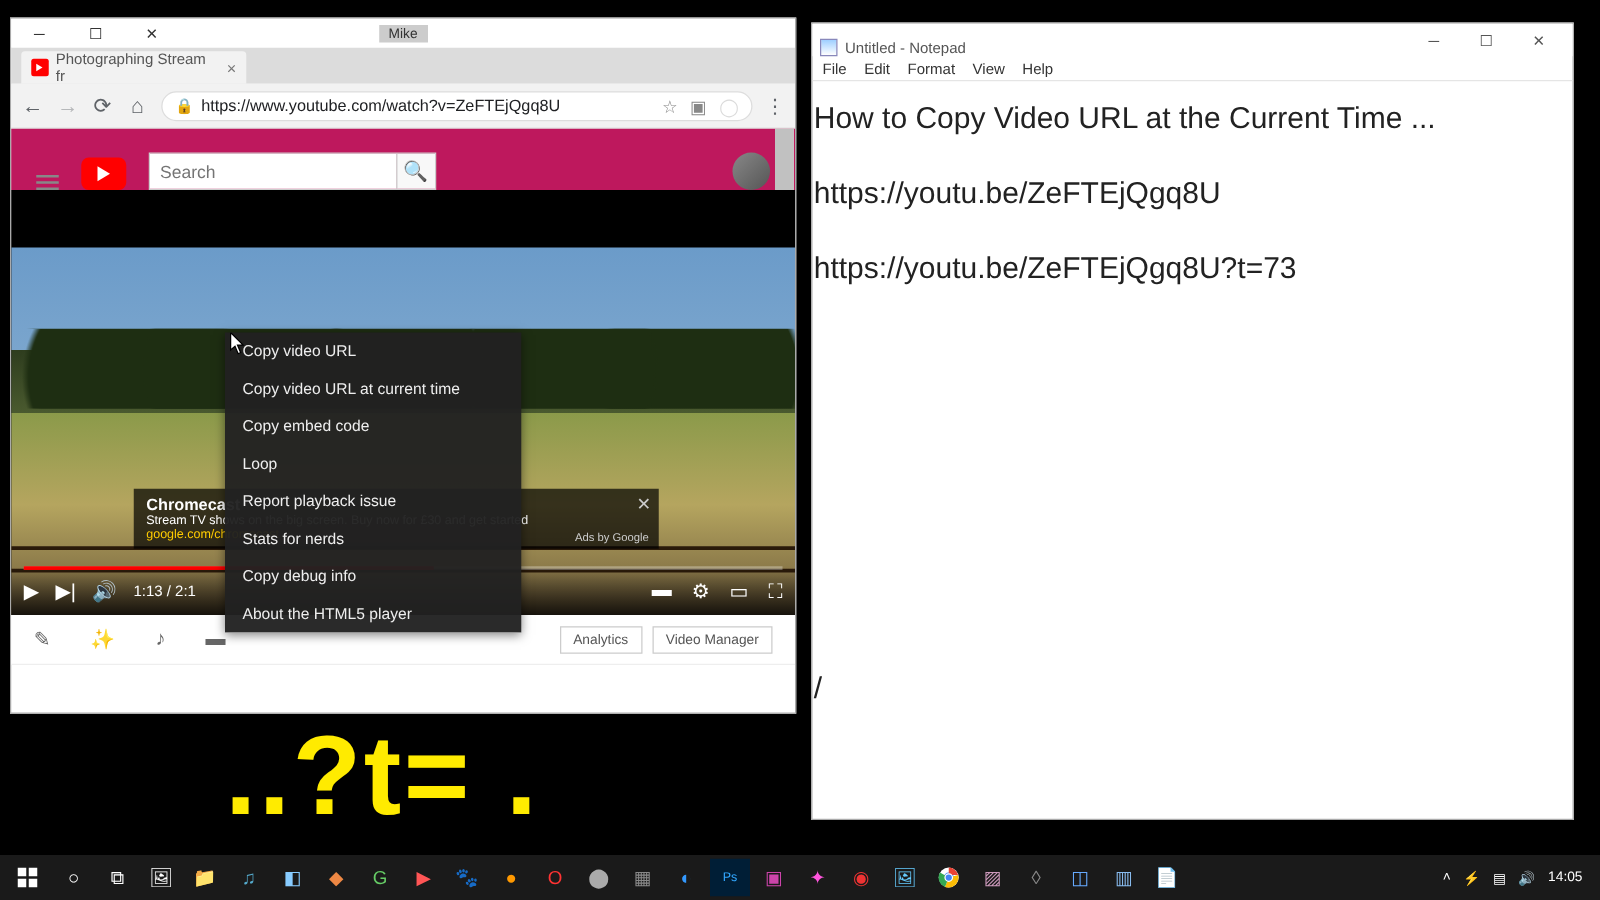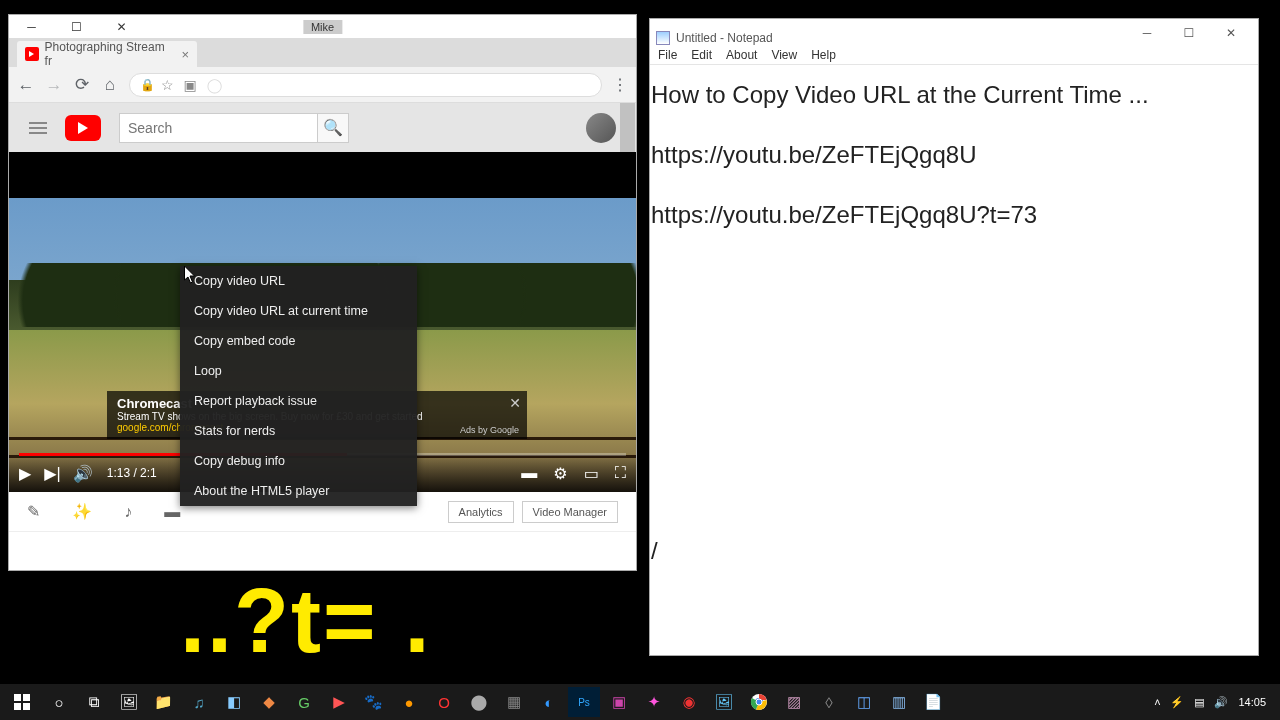--- a/index.html
+++ b/index.html
@@ -13,21 +13,21 @@
 .tab-favicon{width:14px;height:14px;background:#ff0000;border-radius:2px;display:flex;align-items:center;justify-content:center}
 .tab-favicon::before{content:"";border-left:5px solid #fff;border-top:3px solid transparent;border-bottom:3px solid transparent}
 .tab-close{font-size:13px;color:#777;margin-left:4px}
 .address-bar{height:36px;background:#f2f2f2;display:flex;align-items:center;padding:0 8px;gap:10px;border-bottom:1px solid #ddd}
 .navbtn{width:18px;height:18px;color:#5f6368;display:flex;align-items:center;justify-content:center;font-size:17px}
 .url-box{flex:1;display:flex;align-items:center;background:#fff;border:1px solid #ddd;border-radius:14px;padding:3px 10px;gap:6px;font-size:13px}
 .lock{color:#0b8043;font-size:12px}
 .url-text{flex:1;color:#202124;white-space:nowrap;overflow:hidden}
 .url-actions{display:flex;gap:10px;color:#888;font-size:14px}
 .dots{font-size:16px;color:#5f6368}
-.yt-header{height:49px;background:#e5e5e5;display:flex;align-items:center;padding:0 20px;gap:18px;position:relative}
+.yt-header{height:49px;background:#be185d;display:flex;align-items:flex-end;padding:0 20px;gap:18px;position:relative}
 .burger{width:18px;display:flex;flex-direction:column;gap:3px}
 .burger span{height:2px;background:#888}
 .yt-logo{width:36px;height:26px;background:#ff0000;border-radius:6px;display:flex;align-items:center;justify-content:center}
 .yt-logo::before{content:"";border-left:10px solid #fff;border-top:6px solid transparent;border-bottom:6px solid transparent}
 .search-box{flex:1;max-width:230px;display:flex;border:1px solid #ccc;height:30px}
 .search-input{flex:1;border:none;padding:0 8px;font-size:14px;color:#888}
 .search-btn{width:32px;background:#f8f8f8;border-left:1px solid #ccc;display:flex;align-items:center;justify-content:center;color:#666}
 .avatar{width:30px;height:30px;border-radius:50%;background:linear-gradient(135deg,#888,#555);margin-left:auto}
 .scroller{position:absolute;right:1px;top:88px;width:15px;height:200px;background:#f1f1f1}
 .scroller-thumb{width:100%;height:70px;background:#c1c1c1}
@@ -83,20 +83,21 @@
       <span class="tab-close">×</span>
     </div>
   </div>
   <div class="address-bar">
     <div class="navbtn">←</div>
     <div class="navbtn" style="opacity:.4">→</div>
     <div class="navbtn">⟳</div>
     <div class="navbtn">⌂</div>
     <div class="url-box">
       <span class="lock">🔒</span>
+      <span class="url-text">https://www.youtube.com/watch?v=ZeFTEjQgq8U</span>
       <div class="url-actions">
         <span>☆</span>
         <span>▣</span>
         <span style="opacity:.3">◯</span>
       </div>
     </div>
     <div class="dots">⋮</div>
   </div>
   <div class="yt-header">
     <div class="burger">
@@ -174,21 +175,21 @@
     <span>Untitled - Notepad</span>
     <div class="np-wbtns">
       <div class="np-wbtn">─</div>
       <div class="np-wbtn">☐</div>
       <div class="np-wbtn">✕</div>
     </div>
   </div>
   <div class="np-menu">
     <span>File</span>
     <span>Edit</span>
-    <span>About</span>
+    <span>Format</span>
     <span>View</span>
     <span>Help</span>
   </div>
   <div class="np-content">
     <div class="np-line">How to Copy Video URL at the Current Time ...</div>
     <div class="np-line">https://youtu.be/ZeFTEjQgq8U</div>
     <div class="np-line">https://youtu.be/ZeFTEjQgq8U?t=73</div>
     <div class="np-line" style="margin-top:300px">/</div>
   </div>
 </div>

